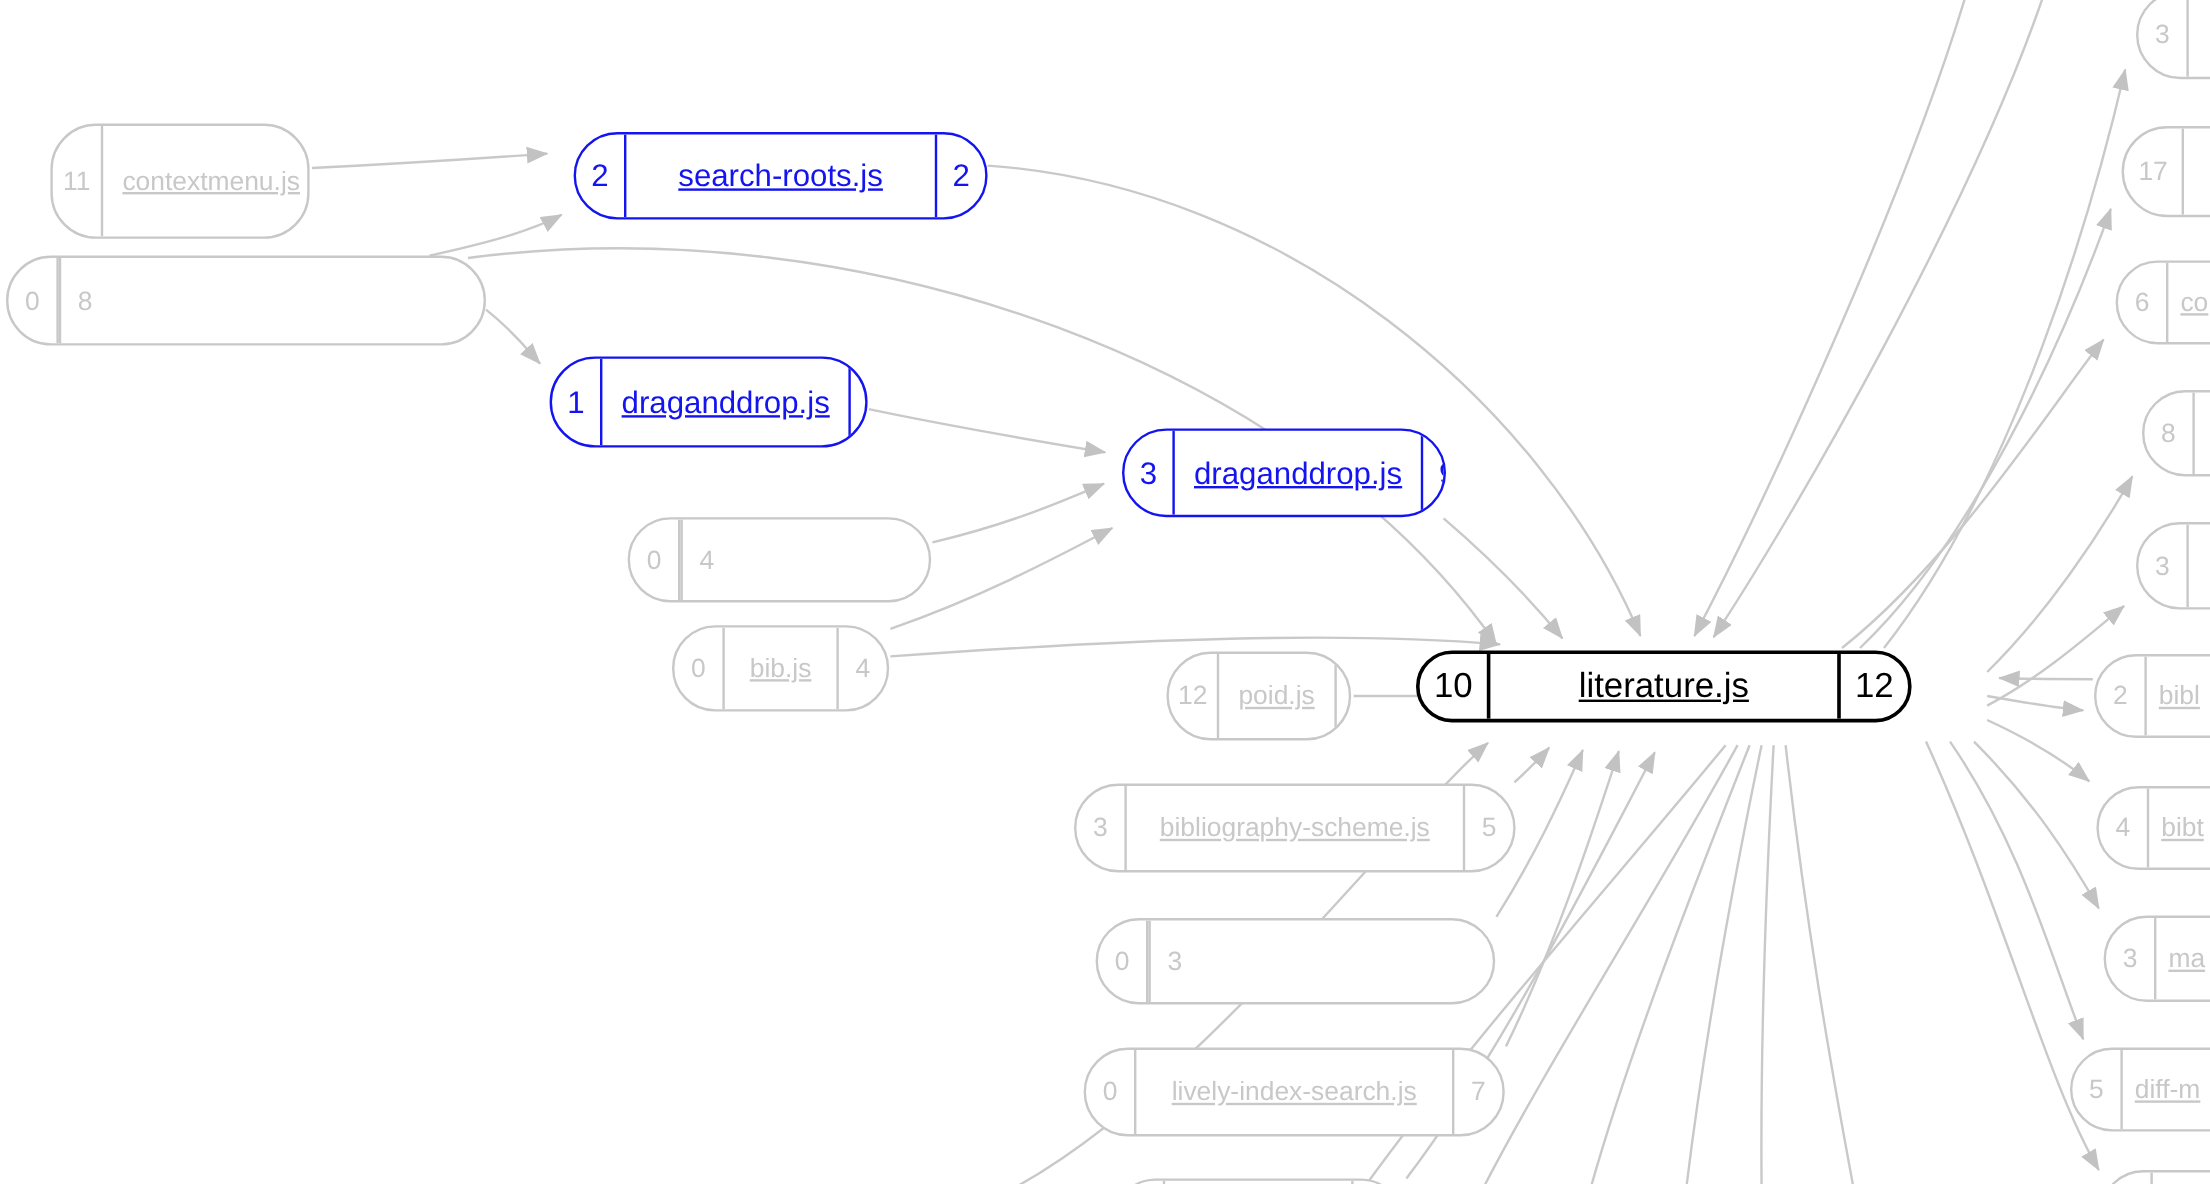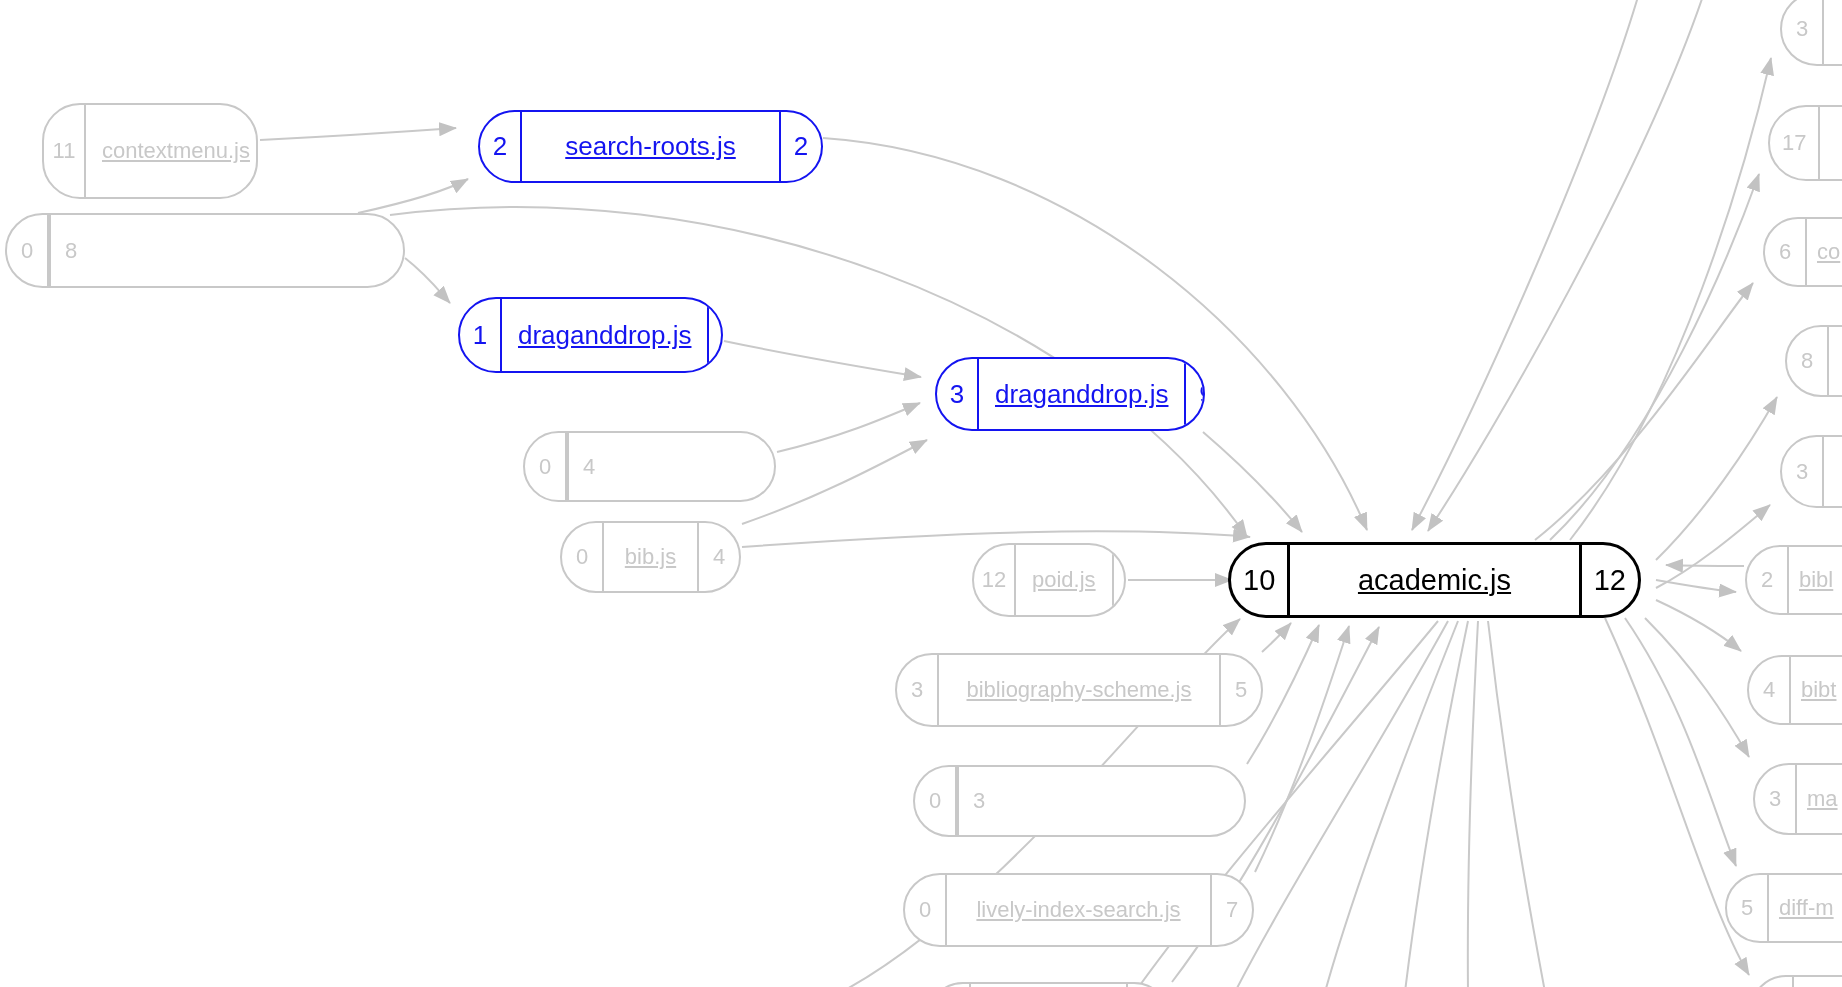--- a/index.html
+++ b/index.html
@@ -99,23 +99,23 @@
       <div class="node gray" style="left: 560px; top: 521px; width: 181px; height: 72px;">
         <span class="cell in">0</span>
         <span class="cell name">bib.js</span>
         <span class="cell out">4</span>
       </div>
       <div class="node gray" style="left: 972px; top: 543px; width: 154px; height: 74px;">
         <span class="cell in">12</span>
         <span class="cell name">poid.js</span>
         <span class="cell out">3</span>
       </div>
-      <div class="node black" style="left: 1228px; top: 542px; width: 413px; height: 76px;">
+      <div class="node black" style="left: 1180px; top: 542px; width: 413px; height: 60px;">
         <span class="cell in">10</span>
-        <span class="cell name">academic.js</span>
+        <span class="cell name">literature.js</span>
         <span class="cell out">12</span>
       </div>
       <div class="node gray" style="left: 895px; top: 653px; width: 368px; height: 74px;">
         <span class="cell in">3</span>
         <span class="cell name">bibliography-scheme.js</span>
         <span class="cell out">5</span>
       </div>
       <div class="node gray" style="left: 913px; top: 765px; width: 333px; height: 72px;">
         <span class="cell in">0</span>
         <span class="cell out">3</span>

